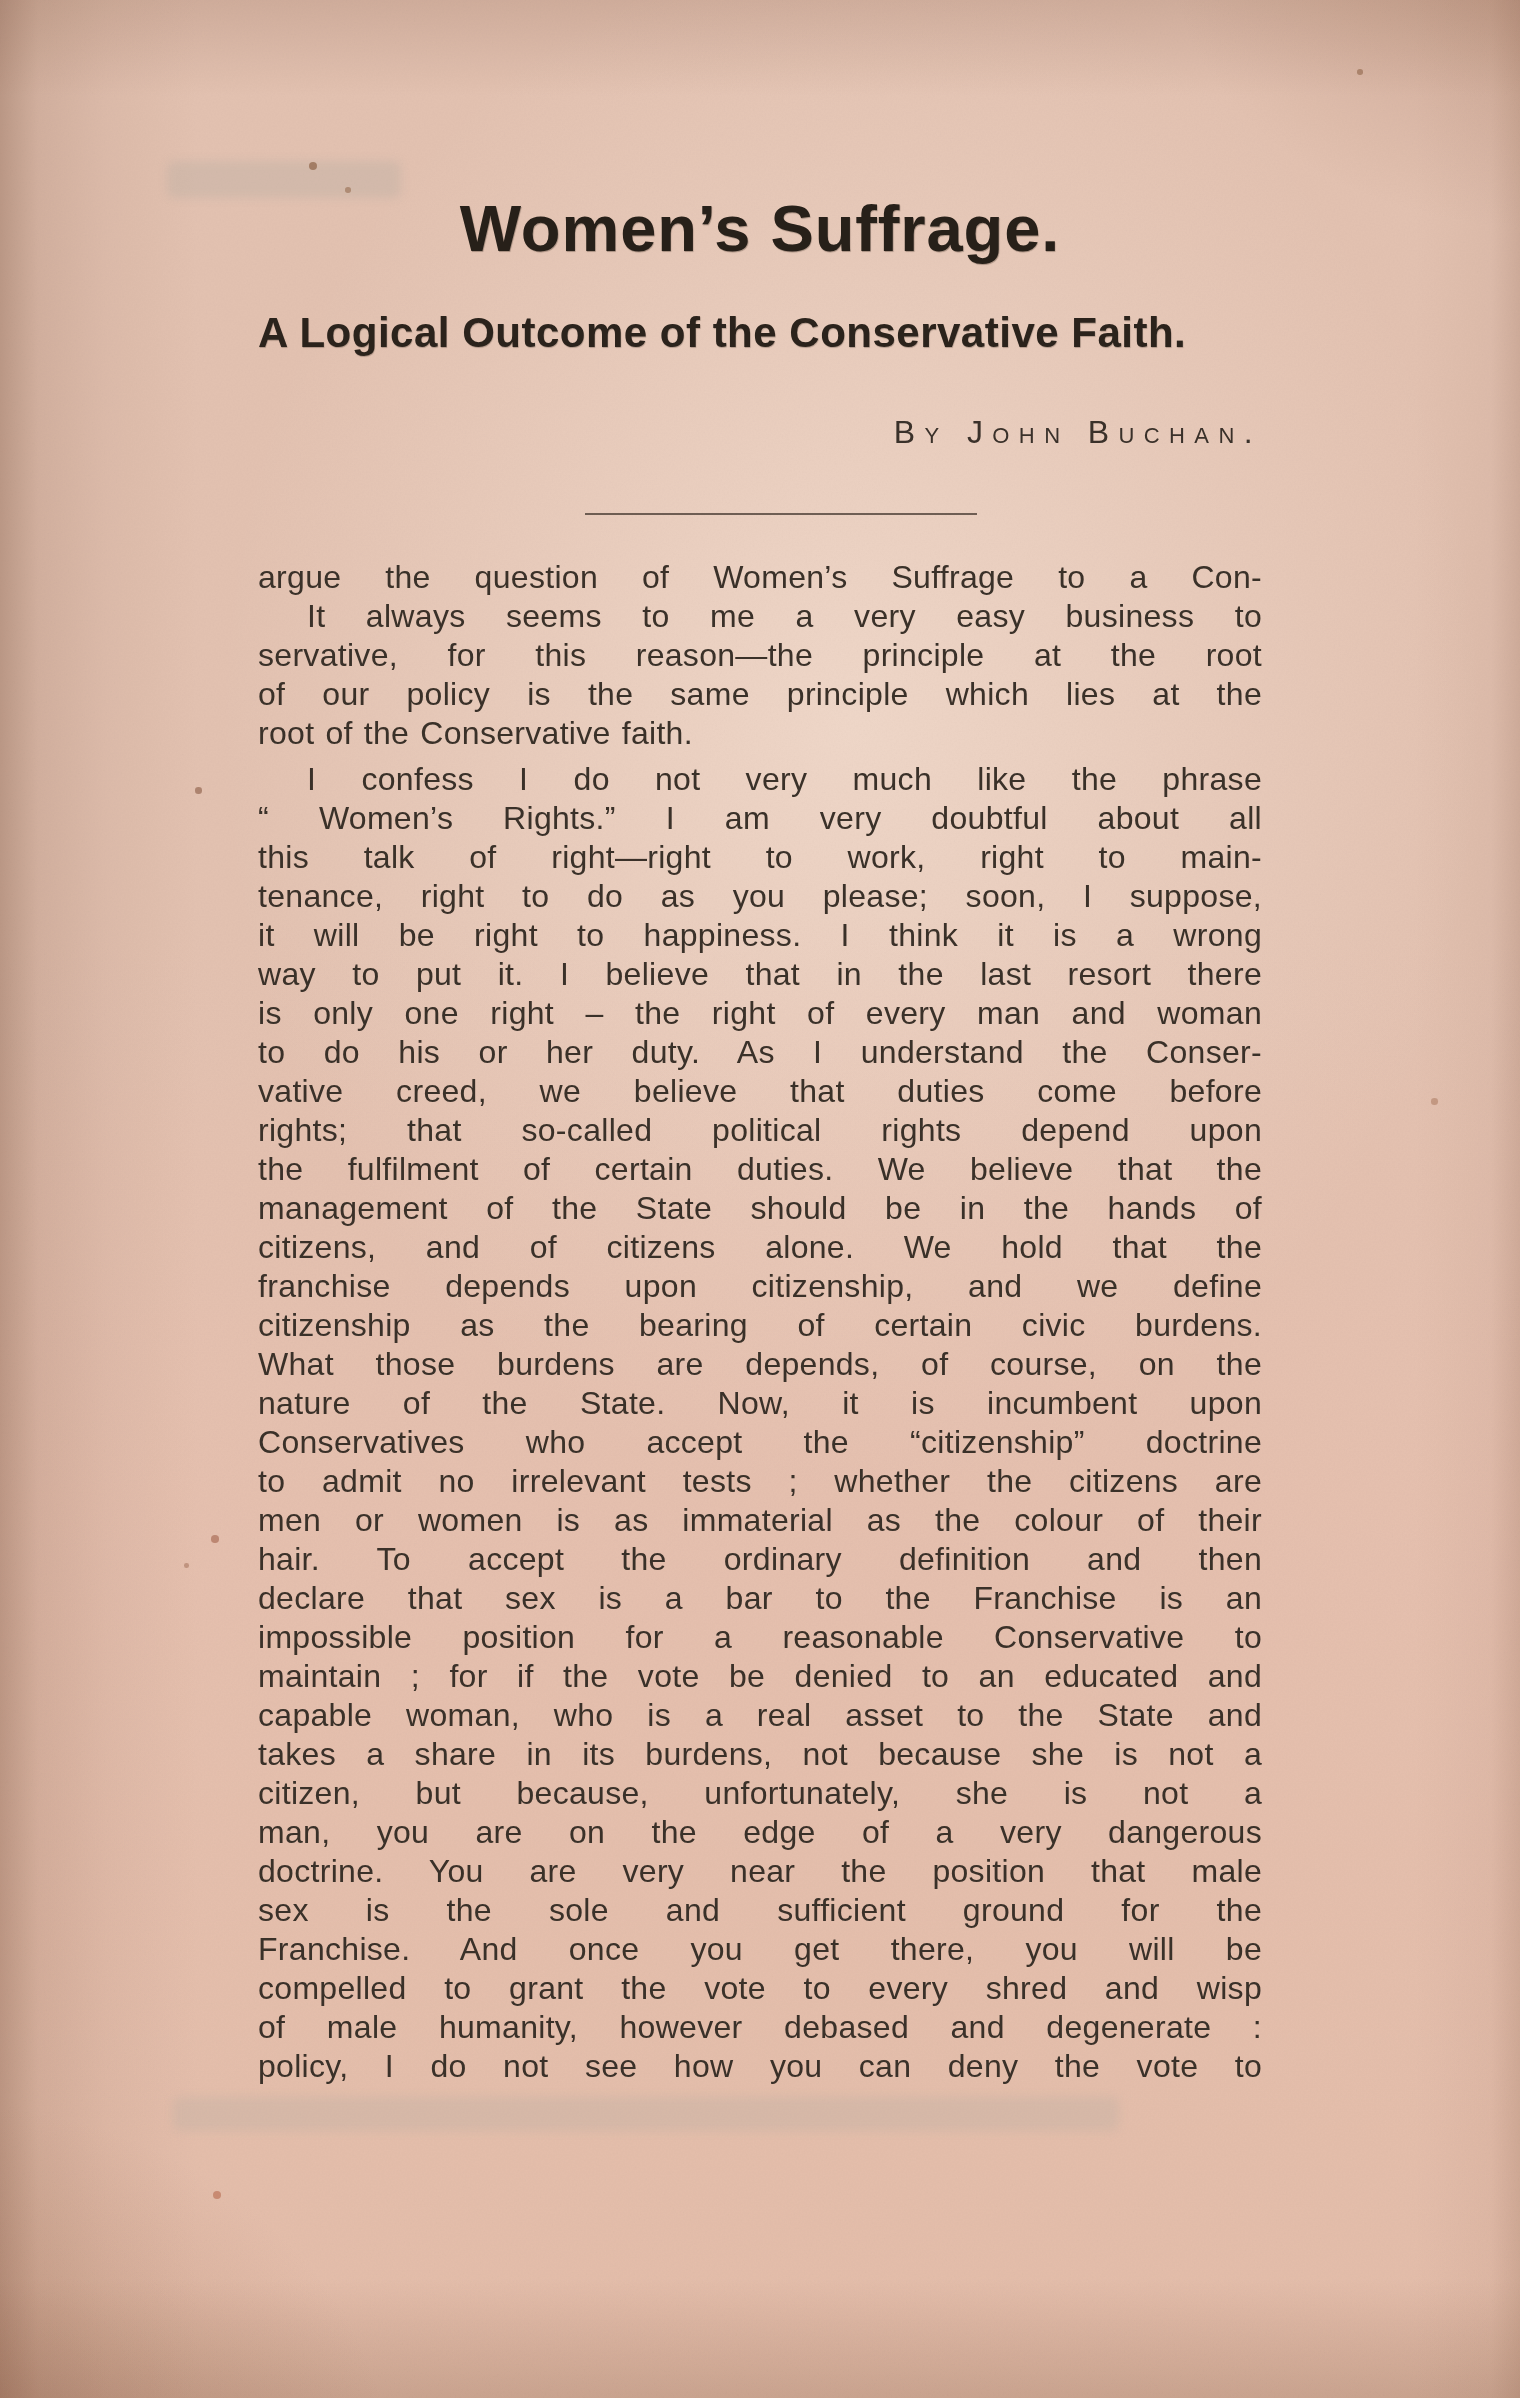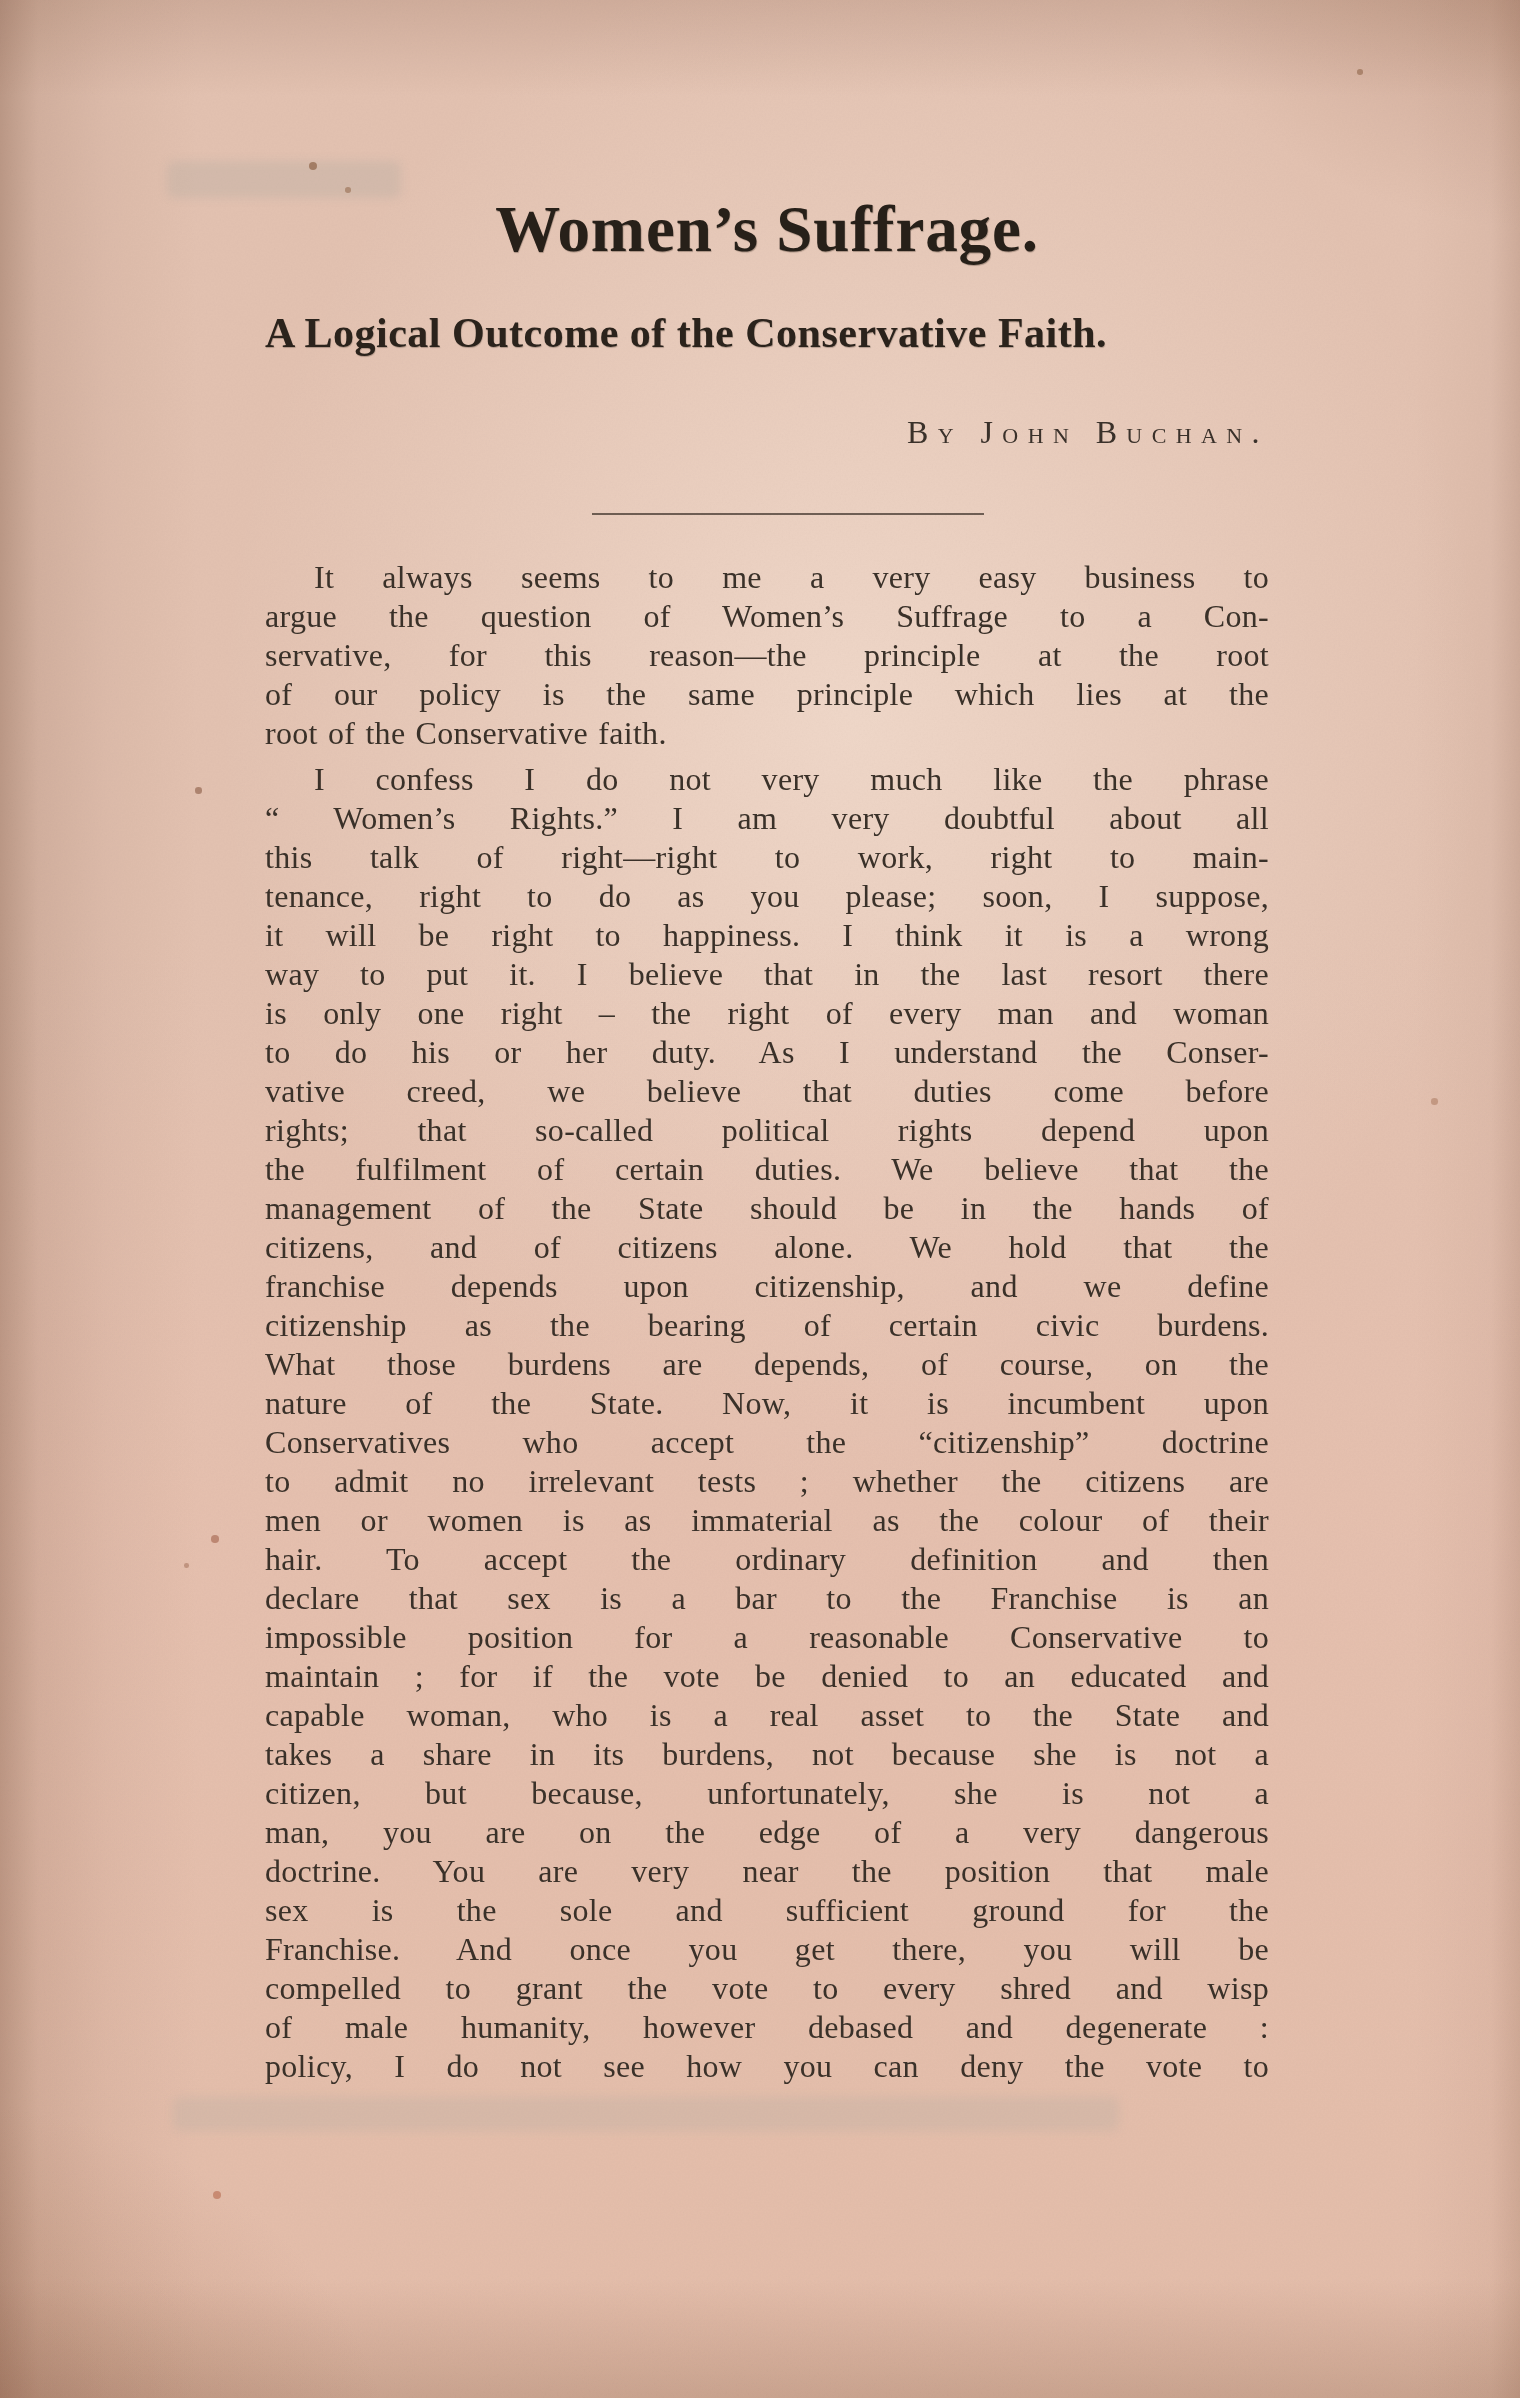--- a/index.html
+++ b/index.html
@@ -39,25 +39,25 @@
     position: absolute;
     inset: 0;
     width: 100%;
     height: 100%;
     mix-blend-mode: multiply;
     pointer-events: none;
   }
 
   .content {
     position: absolute;
-    left: 265px;
+    left: 258px;
     top: 0;
     width: 1004px;
     color: var(--ink, #362d26);
-    font-family: Liberation Serif, serif;
+    font-family: Liberation Sans, sans-serif;
   }
 
   .title {
     margin-top: 195px;
     text-align: center;
     font-size: 65px;
     line-height: 1.05;
     font-weight: bold;
     letter-spacing: 0.9px;
     color: #272019;
@@ -151,22 +151,22 @@
   <div class="speck" style="left:1357px; top:69px; width:5.6px; height:5.6px; background:rgba(120,75,45,0.45);"></div>
   <div class="speck" style="left:1431px; top:1098px; width:6.6px; height:6.6px; background:rgba(150,95,65,0.4);"></div>
 
   <div class="content">
     <h1 class="title">Women’s Suffrage.</h1>
     <h2 class="subtitle">A Logical Outcome of the Conservative Faith.</h2>
     <div class="byline">By John Buchan.</div>
     <hr class="rule">
     <div class="body-text" id="body-text">
         <div class="para ragged-last">
+          <div class="line">argue the question of Women’s Suffrage to a Con-</div>
           <div class="line first">It always seems to me a very easy business to</div>
-          <div class="line">argue the question of Women’s Suffrage to a Con-</div>
           <div class="line">servative, for this reason—the principle at the root</div>
           <div class="line">of our policy is the same principle which lies at the</div>
           <div class="line last">root of the Conservative faith.</div>
         </div>
         <div class="para">
           <div class="line first">I confess I do not very much like the phrase</div>
           <div class="line">“ Women’s Rights.” I am very doubtful about all</div>
           <div class="line">this talk of right—right to work, right to main-</div>
           <div class="line">tenance, right to do as you please; soon, I suppose,</div>
           <div class="line">it will be right to happiness. I think it is a wrong</div>

